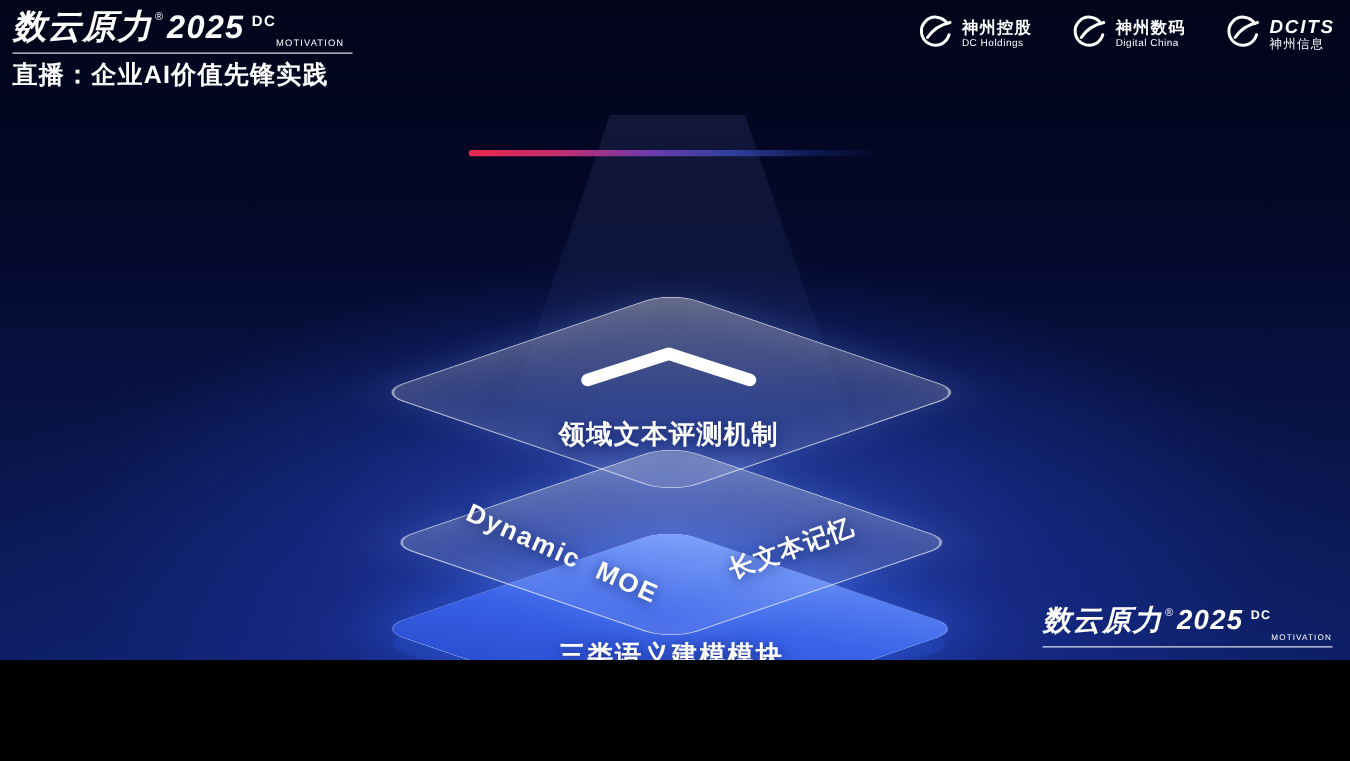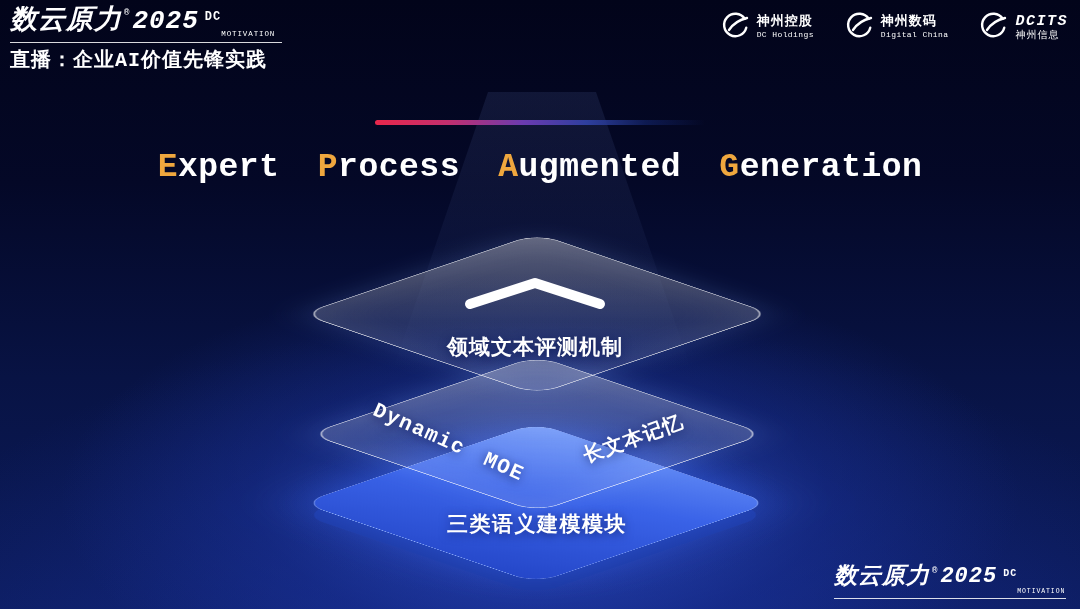--- a/index.html
+++ b/index.html
@@ -2,23 +2,23 @@
 <html><head>
 <meta charset="utf-8">
 <style>
   :root{
     --gold:#efa73e;
     --white:#ffffff;
   }
   html,body{margin:0;padding:0;background:#000;}
   .slide{
     position:relative;
-    width:1080px;height:609px;
+    width:1080px;height:528px;
     overflow:hidden;
-    font-family:Liberation Mono, monospace;
+    font-family:Liberation Sans, sans-serif;
     color:#fff;
     background:
       radial-gradient(ellipse 640px 300px at 50% 82%, rgba(62,102,235,0.55) 0%, rgba(30,56,170,0.30) 45%, rgba(10,20,80,0) 75%),
       radial-gradient(ellipse 1000px 520px at 50% 112%, rgba(28,52,165,0.65) 0%, rgba(10,22,90,0) 70%),
       linear-gradient(180deg,#02041a 0%,#040827 30%,#081344 62%,#0c1c5e 100%);
   }
   .beam{
     position:absolute;left:392px;top:92px;width:300px;height:280px;
     background:linear-gradient(180deg,rgba(140,170,255,0.10),rgba(140,170,255,0));
     clip-path:polygon(32% 0,68% 0,100% 100%,0 100%);
@@ -165,26 +165,20 @@
       </svg>
       <div class="partner-text">
         <span class="partner-line1">DCITS</span>
         <span class="partner-line2">神州信息</span>
       </div>
     </div>
   </div>
 
   <div class="title-divider"></div>
 
-  <div class="subtitle">
-    <span class="word"><span class="initial">E</span><span>xpert</span></span>
-    <span class="word"><span class="initial">P</span><span>rocess</span></span>
-    <span class="word"><span class="initial">A</span><span>ugmented</span></span>
-    <span class="word"><span class="initial">G</span><span>eneration</span></span>
-  </div>
 
   <div class="stack">
     <div class="glow"></div>
     <div class="diamond blue-back" id="layer-bottom-back"></div>
     <div class="diamond blue" id="layer-bottom"></div>
     <div class="diamond glass" id="layer-mid"></div>
     <div class="diamond glass" id="layer-top"></div>
 
     <div class="chevron-wrap">
       <svg width="150" height="40" viewBox="0 0 150 40">

